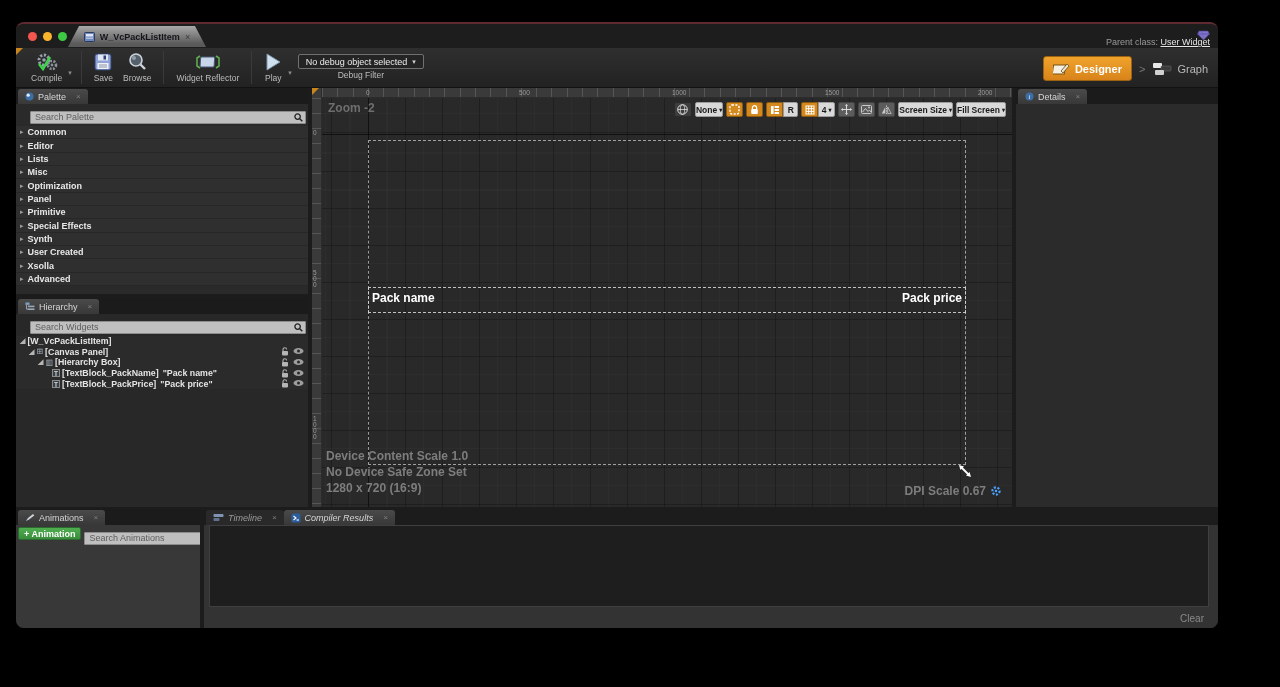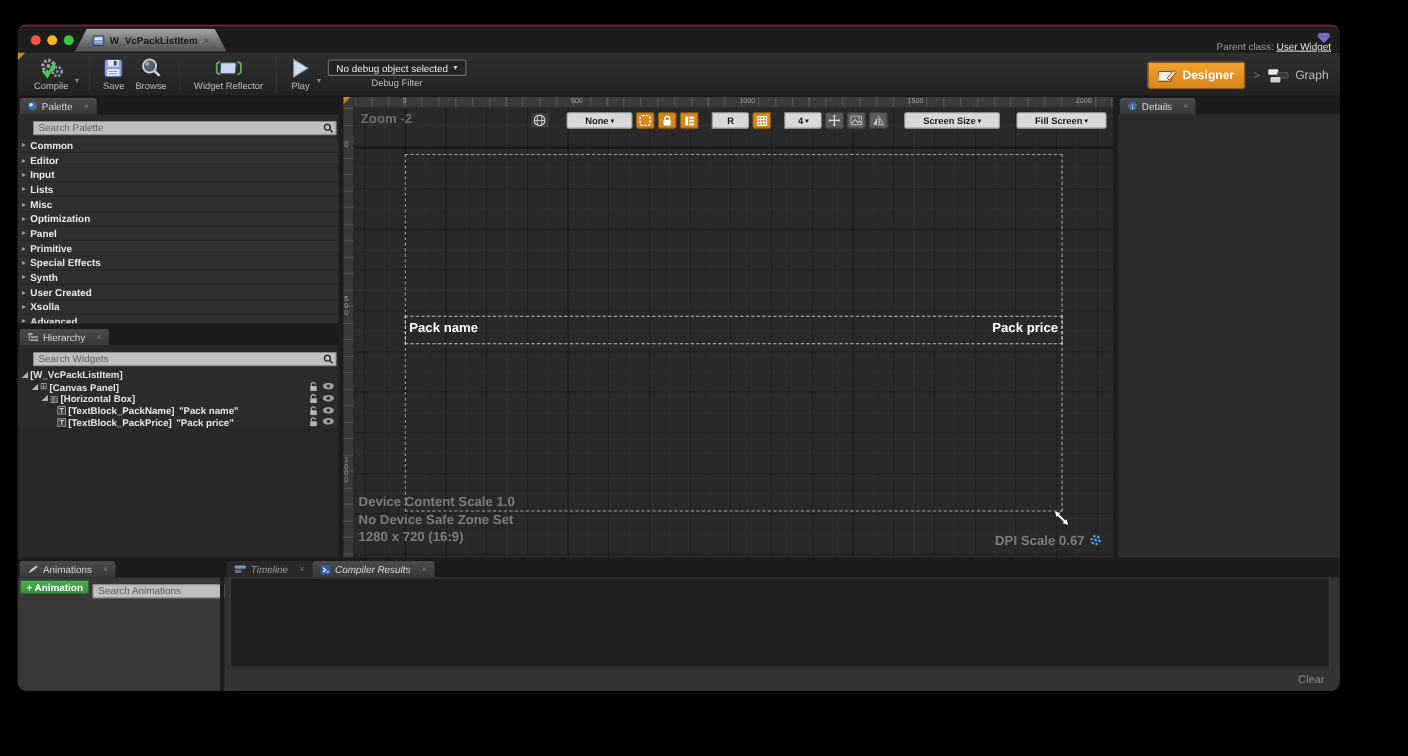--- a/index.html
+++ b/index.html
@@ -107,21 +107,21 @@
     font-size:12px; font-weight:bold; color:#fff; }
   .ov-text { position:absolute; left:14px; font-size:12px; font-weight:bold; color:#7d7d7d; white-space:nowrap; }
   .dpi { position:absolute; right:10px; top:396px; display:flex; align-items:center; gap:4px;
     font-size:12px; font-weight:bold; color:#7d7d7d; }
   .resize-arrow { position:absolute; left:646px; top:376px; }
   
   .dtb { position:absolute; right:6px; top:14px; display:flex; align-items:center; gap:3px; }
   .dtb .btn { height:15px; border-radius:2px; display:flex; align-items:center;
     justify-content:center; font-size:8.5px; font-weight:bold; }
   .btn-dark { background:#3d3d3d; border:1px solid #2a2a2a; width:18px; color:#dcdcdc; }
-  .btn-light { background:#d9d9d9; border:1px solid #9c9c9c; color:#1a1a1a; padding:0 16px;margin-left:12px; }
+  .btn-light { background:#d9d9d9; border:1px solid #9c9c9c; color:#1a1a1a; padding:0 0; }
   .btn-orange { background:#d4891e; border:1px solid #8e5a0f; width:17px; color:#fff; }
   .btn-gray { background:#5c5c5c; border:1px solid #444; width:17px; color:#c9c9c9; }
   .dtb .dd { font-size:6px; margin-left:2px; }
   .seg { display:flex; }
   .seg .btn { border-radius:0; }
   .seg .btn:first-child { border-radius:2px 0 0 2px; }
   .seg .btn:last-child { border-radius:0 2px 2px 0; }
   
   .anim-body { background:#383838; height:100%; }
   .anim-toolbar { display:flex; gap:3px; padding:2px; align-items:flex-start; }
@@ -279,24 +279,20 @@
       <div class="cat-row">
           <span class="arr">▸</span>
           <span>Common</span>
         </div>
       <div class="cat-row">
           <span class="arr">▸</span>
           <span>Editor</span>
         </div>
       <div class="cat-row">
           <span class="arr">▸</span>
-          <span>Input</span>
-        </div>
-      <div class="cat-row">
-          <span class="arr">▸</span>
           <span>Lists</span>
         </div>
       <div class="cat-row">
           <span class="arr">▸</span>
           <span>Misc</span>
         </div>
       <div class="cat-row">
           <span class="arr">▸</span>
           <span>Optimization</span>
         </div>
@@ -369,21 +365,21 @@
             </svg>
           <svg width="11" height="8">
               <ellipse cx="5.5" cy="4" rx="5" ry="3" fill="#9e9e9e"></ellipse>
               <circle cx="5.5" cy="4" r="1.5" fill="#2b2b2b"></circle>
             </svg>
         </span>
       </div>
       <div class="trow" style="padding-left:22px;">
         <span class="arr">◢</span>
         <span class="wicon">▥</span>
-        <span>[Horizontal Box]</span>
+        <span>[Hierarchy Box]</span>
         <span class="spacer"></span>
         <span class="row-icons">
           <svg width="8" height="9">
               <path d="M2 4 V2.6 a1.8 1.8 0 0 1 3.6 0" fill="none" stroke="#b5b5b5" stroke-width="1.1"></path>
               <rect x="1" y="4" width="6" height="4.4" rx="0.8" fill="#b5b5b5"></rect>
             </svg>
           <svg width="11" height="8">
               <ellipse cx="5.5" cy="4" rx="5" ry="3" fill="#9e9e9e"></ellipse>
               <circle cx="5.5" cy="4" r="1.5" fill="#2b2b2b"></circle>
             </svg>

